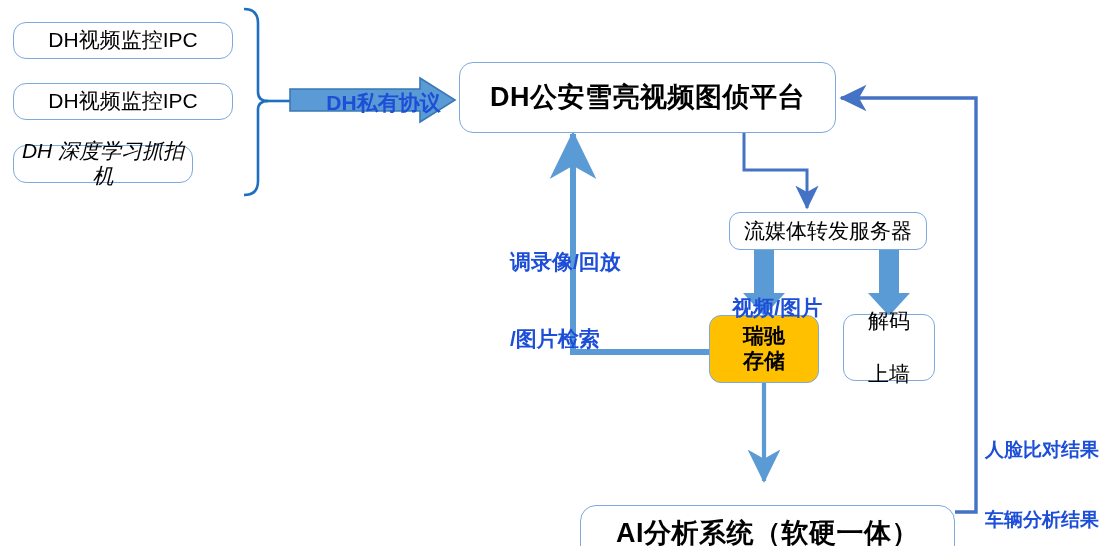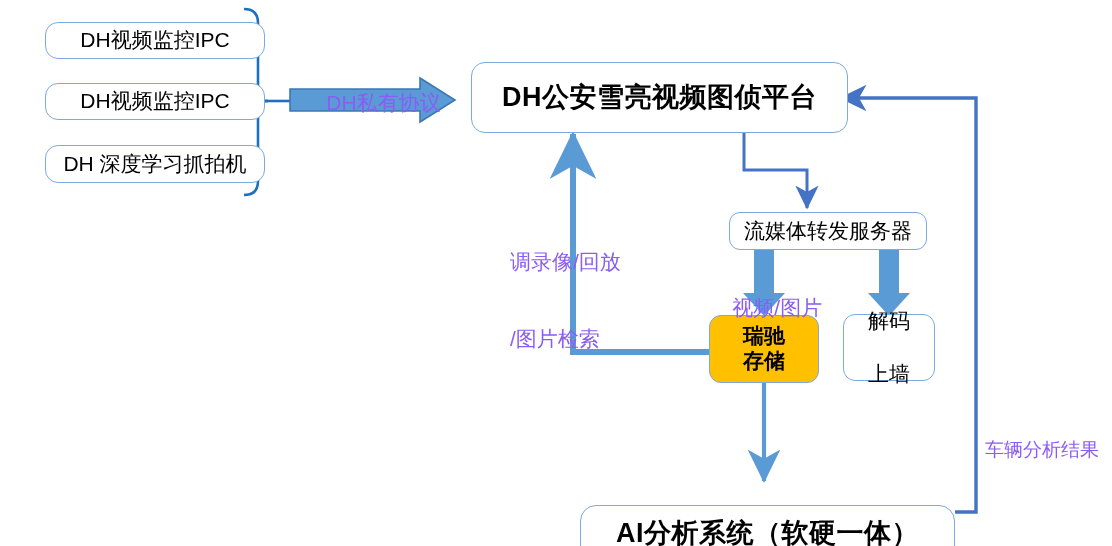--- a/index.html
+++ b/index.html
@@ -34,28 +34,26 @@
     text-align: center;
     background: #ffffff;
     border: 1.6px solid #7DA9DC;
     border-radius: 12px;
     color: #000000;
     line-height: 1.18;
   }
   .node.device {
     font-size: 21px;
     border-radius: 13px;
-    margin-left: 32px;
   }
   .node.platform {
     font-size: 27px;
     font-weight: bold;
     border-radius: 14px;
     letter-spacing: 0.5px;
-    margin-left: 12px;
   }
   .node.server {
     font-size: 21px;
     border-radius: 11px;
   }
   .node.storage {
     background: #FFC000;
     border: 1.6px solid #7DA9DC;
     font-size: 21px;
     font-weight: bold;
@@ -66,24 +64,25 @@
     border-radius: 12px;
   }
   .node.ai {
     font-size: 27px;
     font-weight: bold;
     border-radius: 16px;
     letter-spacing: 0.5px;
   }
   .lbl {
     position: absolute;
-    color: #8b5cf6;
+    color: #1d4ed8;
     font-size: 21px;
     line-height: 1.22;
     white-space: pre;
+    font-weight: bold;
   }
   .lbl.small {
     font-size: 19px;
   }
 </style>
 </head>
 <body>
 
 <div id="canvas">
 
@@ -133,21 +132,21 @@
   </svg>
 
   <div class="node device" style="left:13px; top:22px; width:220px; height:37px;">
     <span>DH视频监控IPC</span>
   </div>
 
   <div class="node device" style="left:13px; top:83px; width:220px; height:37px;">
     <span>DH视频监控IPC</span>
   </div>
 
-  <div class="node device" style="left:13px; top:145px; width:220px; height:38px;">
+  <div class="node device" style="left:13px; top:145px; width:180px; height:38px;font-style:italic;">
     <span>DH 深度学习抓拍机</span>
   </div>
 
   <div class="node platform" style="left:459px; top:62px; width:377px; height:71px;">
     <span>DH公安雪亮视频图侦平台</span>
   </div>
 
   <div class="node server" style="left:713px; top:212px; width:198px; height:38px;margin-left:16px;">
     <span>流媒体转发服务器</span>
   </div>
@@ -173,18 +172,19 @@
   <div class="lbl" style="left:709px; top:269px;">
     <span>视频/图片</span>
   </div>
 
   <div class="lbl" style="left:510px; top:198px;">
     <div>调录像/回放</div>
     <div>/图片检索</div>
   </div>
 
   <div class="lbl small" style="left:985px; top:392px;">
+    <div>人脸比对结果</div>
     <div>车辆分析结果</div>
     
     
   </div>
 
 </div>
 
 </body></html>

